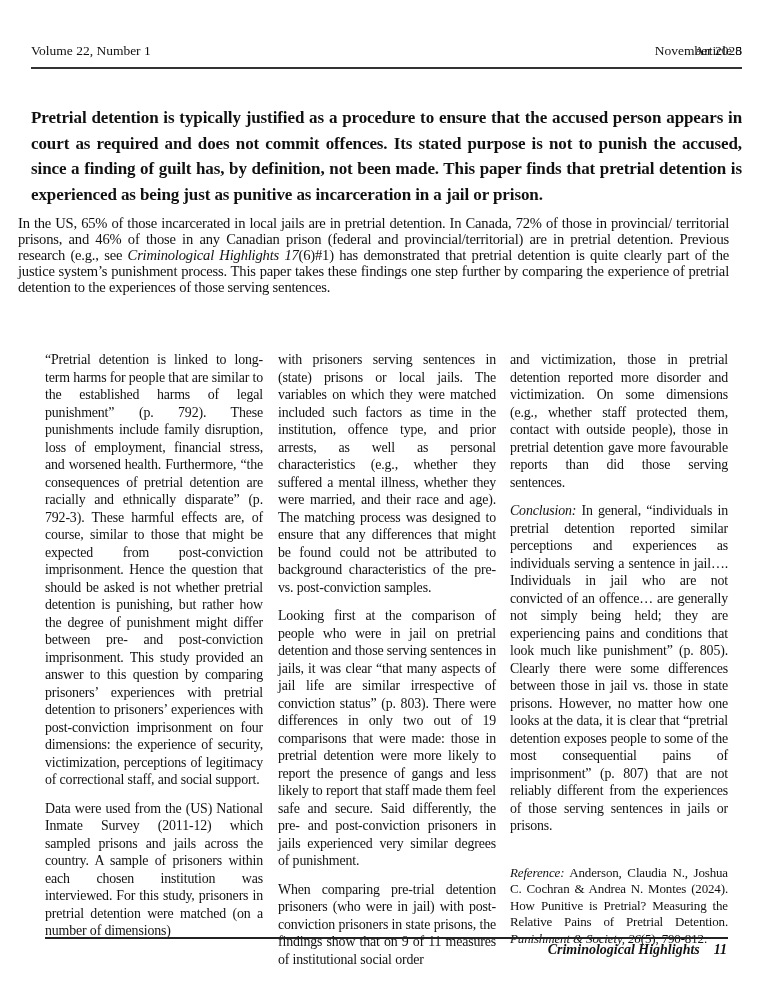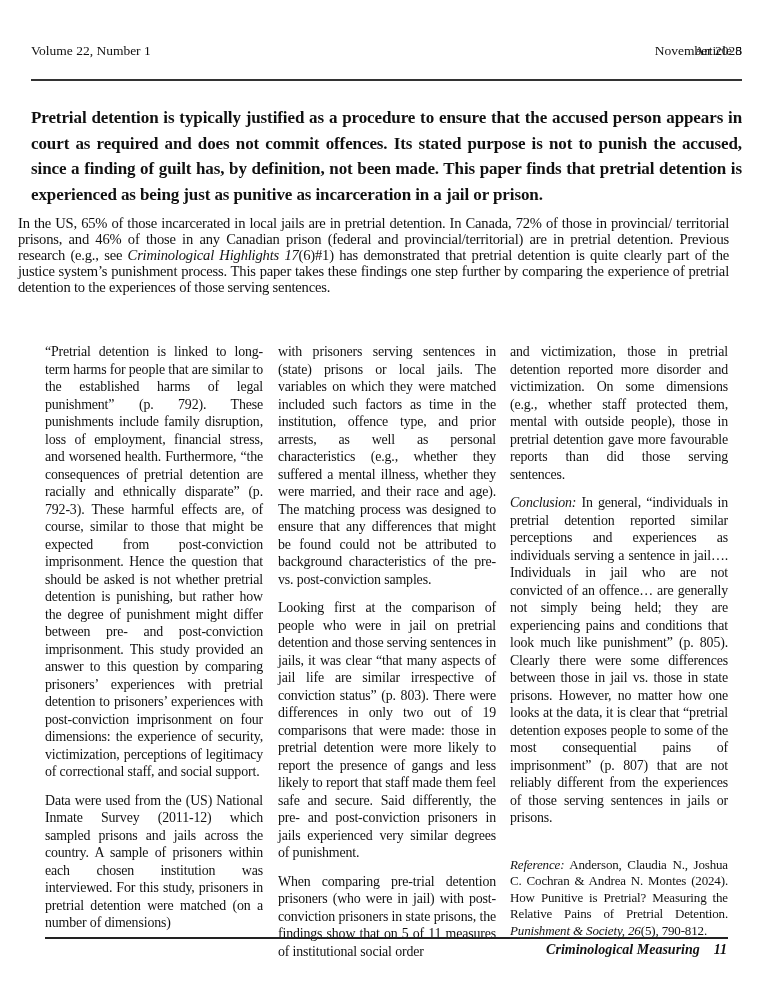--- a/index.html
+++ b/index.html
@@ -3,39 +3,39 @@
 <meta charset="utf-8">
 <style>
   html, body { margin: 0; padding: 0; background: #ffffff; }
   body {
     width: 773px; height: 1000px; position: relative; overflow: hidden;
     font-family: "Liberation Serif", "DejaVu Serif", serif; color: #111111;
   }
   .running-header {
     position: absolute; left: 31px; top: 43px; width: 711px;
     display: flex; justify-content: space-between; align-items: flex-end;
-    font-size: 13.5px; line-height: 16px; padding-bottom: 20px;
+    font-size: 13.5px; line-height: 16px; padding-bottom: 8px;
     border-bottom: 2px solid #333333;
   }
   .running-header .center { position: absolute; left: 0; right: 0; text-align: right; font-weight: normal; }
   .running-header span.rl { position: relative; z-index: 1; }
   .lead {
     position: absolute; left: 31px; top: 77px; width: 711px;
     font-weight: bold; font-size: 17px; line-height: 25.5px;
     text-align: justify; letter-spacing: -0.1px; margin-top: 28px;
   }
   .intro {
     position: absolute; left: 18px; top: 215px; width: 711px;
     font-size: 14.6px; line-height: 16px; text-align: justify; letter-spacing: -0.2px;
   }
   .col {
     position: absolute; top: 343px; font-size: 13.9px; line-height: 17.5px;
     text-align: justify; letter-spacing: -0.15px;
   }
-  .col p { margin: 0 0 11px 0; }
+  .col p { margin: 8px 0 11px 0; }
   .col1 { left: 45px; width: 218px; }
   .col2 { left: 278px; width: 218px; }
   .col3 { left: 510px; width: 218px; }
   .reference { margin-top: 30px !important; font-size: 13px; line-height: 16.5px; }
   .bottom-rule {
     position: absolute; left: 45px; top: 937px; width: 683px; height: 0;
     border-top: 2px solid #222222;
   }
   .footer {
     position: absolute; right: 46px; top: 941px; font-size: 14px; line-height: 18px;
@@ -58,26 +58,26 @@
 <div class="intro"><span>In the US, 65% of those incarcerated in local jails are in pretrial detention.  In Canada, 72% of those in provincial/ territorial prisons, and 46% of those in any Canadian prison (federal and provincial/territorial) are in pretrial detention. Previous research (e.g., see </span><i>Criminological Highlights 17</i><span>(6)#1)</span><span> has demonstrated that pretrial detention is quite clearly part of the justice system’s punishment process.  This paper takes these findings one step further by comparing the experience of pretrial detention to the experiences of those serving sentences.</span></div>
 
 <div class="col col1">
   <p>“Pretrial detention is linked to long-term harms for people that are similar to the established harms of legal punishment” (p. 792). These punishments include family disruption, loss of employment, financial stress, and worsened health. Furthermore, “the consequences of pretrial detention are racially and ethnically disparate” (p. 792-3).  These harmful effects are, of course, similar to those that might be expected from post-conviction imprisonment.  Hence the question that should be asked is not whether pretrial detention is punishing, but rather how the degree of punishment might differ between pre- and post-conviction imprisonment.  This study provided an answer to this question by comparing prisoners’ experiences with pretrial detention to prisoners’ experiences with post-conviction imprisonment on four dimensions: the experience of security, victimization, perceptions of legitimacy of correctional staff, and social support.</p>
   <p>Data were used from the (US) National Inmate Survey (2011-12) which sampled prisons and jails across the country. A sample of prisoners within each chosen institution was interviewed. For this study, prisoners in pretrial detention were matched (on a number of dimensions)</p>
 </div>
 
 <div class="col col2">
   <p>with prisoners serving sentences in (state) prisons or local jails.  The variables on which they were matched included such factors as time in the institution, offence type, and prior arrests, as well as personal characteristics (e.g., whether they suffered a mental illness, whether they were married, and their race and age).  The matching process was designed to ensure that any differences that might be found could not be attributed to background characteristics of the pre- vs. post-conviction samples.</p>
   <p>Looking first at the comparison of people who were in jail on pretrial detention and those serving sentences in jails, it was clear “that many aspects of jail life are similar irrespective of conviction status” (p. 803).  There were differences in only two out of 19 comparisons that were made: those in pretrial detention were more likely to report the presence of gangs and less likely to report that staff made them feel safe and secure.  Said differently, the pre- and post-conviction prisoners in jails experienced very similar degrees of punishment.</p>
-  <p>When comparing pre-trial detention prisoners (who were in jail) with post-conviction prisoners in state prisons, the findings show that on 5 of 11 measures of institutional social order</p>
+  <p>When comparing pre-trial detention prisoners (who were in jail) with post-conviction prisoners in state prisons, the findings show that on 9 of 11 measures of institutional social order</p>
 </div>
 
 <div class="col col3">
-  <p>and victimization, those in pretrial detention reported more disorder and victimization. On some dimensions (e.g., whether staff protected them, mental with outside people), those in pretrial detention gave more favourable reports than did those serving sentences.</p>
+  <p>and victimization, those in pretrial detention reported more disorder and victimization. On some dimensions (e.g., whether staff protected them, contact with outside people), those in pretrial detention gave more favourable reports than did those serving sentences.</p>
   <p><i>Conclusion:</i><span> In general, “individuals in pretrial detention reported similar perceptions and experiences as individuals serving a sentence in jail…. Individuals in jail who are not convicted of an offence… are generally not simply being held; they are experiencing pains and conditions that look much like punishment” (p. 805).  Clearly there were some differences between those in jail vs. those in state prisons. However, no matter how one looks at the data, it is clear that “pretrial detention exposes people to some of the most consequential pains of imprisonment” (p. 807) that are not reliably different from the experiences of those serving sentences in jails or prisons.</span></p>
   <p class="reference"><i>Reference:</i><span> Anderson, Claudia N., Joshua C. Cochran &amp; Andrea N. Montes (2024). How Punitive is Pretrial?  Measuring the Relative Pains of Pretrial Detention.  </span><i>Punishment &amp; Society, 26</i><span>(5), 790-812.</span></p>
 </div>
 
 <div class="bottom-rule"></div>
 
 <div class="footer">
-  <span>Criminological Measuring</span><span class="page-num">11</span>
+  <span>Criminological Highlights</span><span class="page-num">11</span>
 </div>
 
 </body></html>

